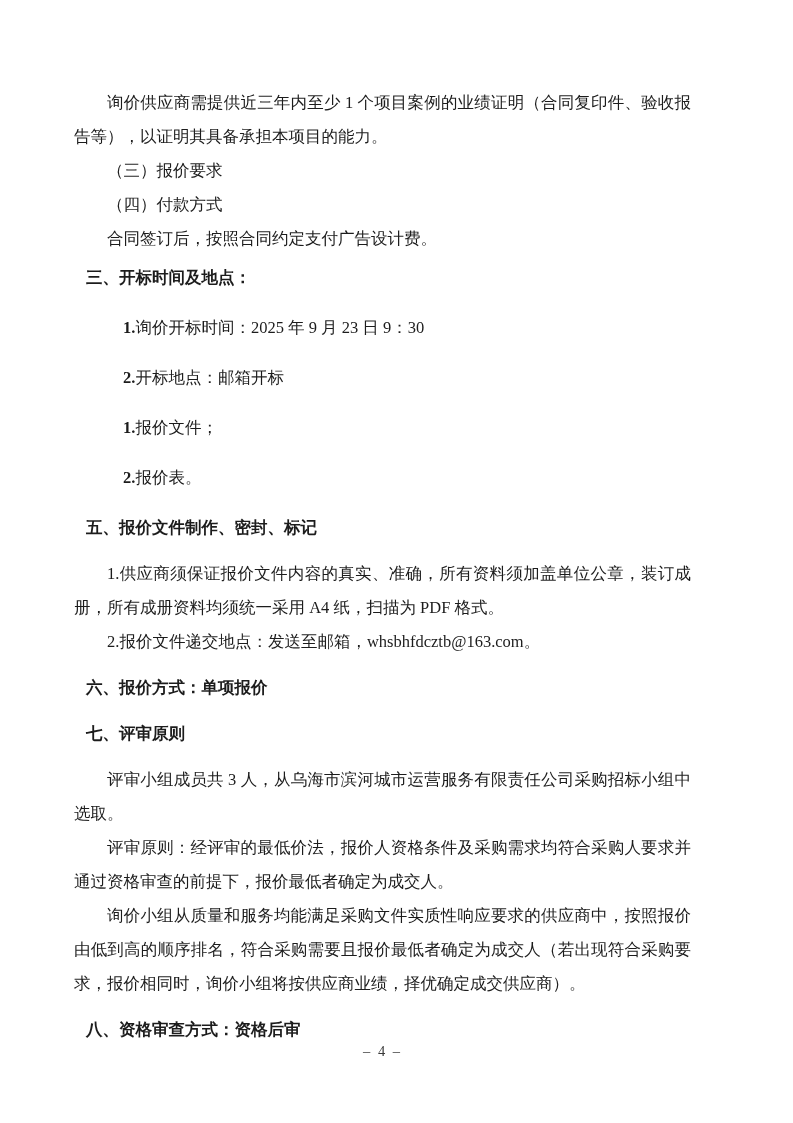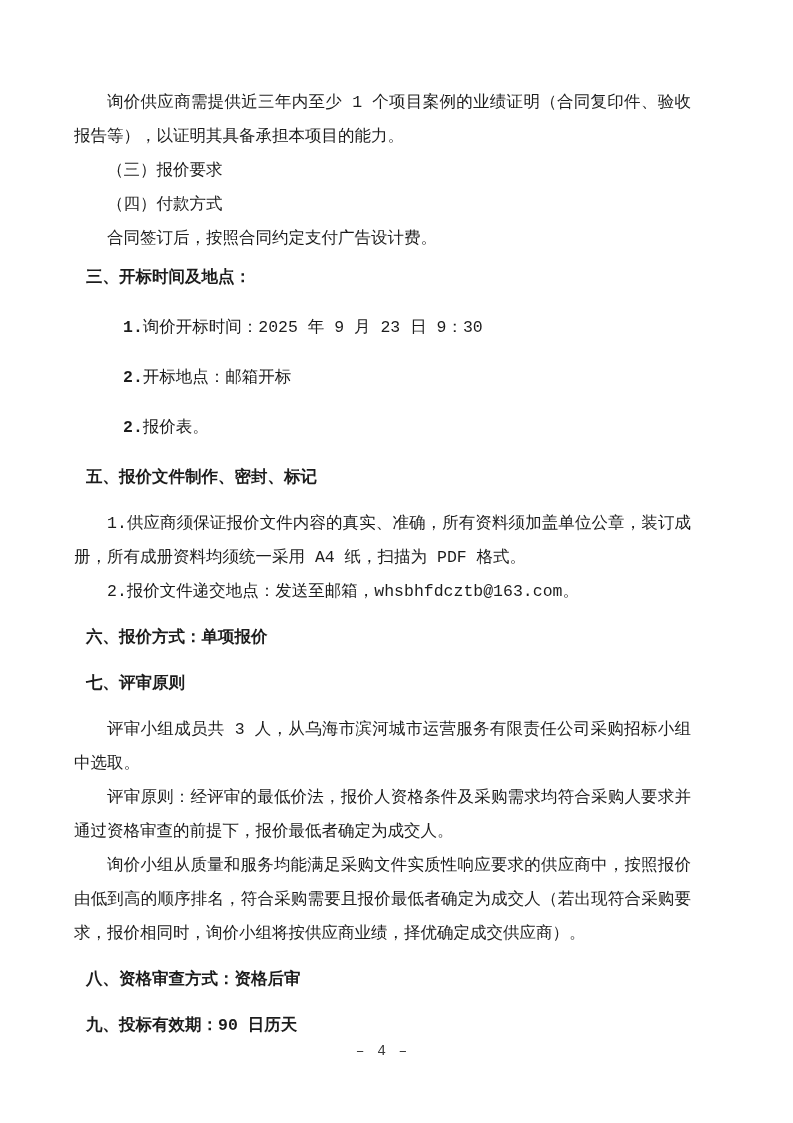--- a/index.html
+++ b/index.html
@@ -1,21 +1,21 @@
 <!DOCTYPE html>
 <html><head>
 <meta charset="utf-8">
 <style>
   html, body { margin: 0; padding: 0; background: #ffffff; }
   .page {
     position: relative;
     width: 765px;
     height: 1123px;
     background: #ffffff;
-    font-family: Liberation Mono, monospace;
+    font-family: Liberation Serif, serif;
     color: #1c1c1c;
     overflow: hidden;
   }
   .content {
     position: absolute;
     left: 74px;
     right: 74px;
     top: 86px;
     font-size: 16.5px;
     line-height: 34px;
@@ -56,33 +56,33 @@
 
     <p class="para">询价供应商需提供近三年内至少 1 个项目案例的业绩证明（合同复印件、验收报告等），以证明其具备承担本项目的能力。</p>
     <p class="para">（三）报价要求</p>
     <p class="para">（四）付款方式</p>
     <p class="para">合同签订后，按照合同约定支付广告设计费。</p>
 
     <p class="heading mt">三、开标时间及地点：</p>
     <p class="item"><span class="num">1.</span><span>询价开标时间：2025 年 9 月 23 日 9：30</span></p>
     <p class="item"><span class="num">2.</span><span>开标地点：邮箱开标</span></p>
 
+    <p class="item"><span class="num">1.</span><span>报价文件；</span></p>
     <p class="item"><span class="num">2.</span><span>报价表。</span></p>
 
     <p class="heading mt">五、报价文件制作、密封、标记</p>
     <p class="para">1.供应商须保证报价文件内容的真实、准确，所有资料须加盖单位公章，装订成册，所有成册资料均须统一采用 A4 纸，扫描为 PDF 格式。</p>
     <p class="para">2.报价文件递交地点：发送至邮箱，whsbhfdcztb@163.com。</p>
 
     <p class="heading">六、报价方式：单项报价</p>
     <p class="heading">七、评审原则</p>
     <p class="para">评审小组成员共 3 人，从乌海市滨河城市运营服务有限责任公司采购招标小组中选取。</p>
     <p class="para">评审原则：经评审的最低价法，报价人资格条件及采购需求均符合采购人要求并通过资格审查的前提下，报价最低者确定为成交人。</p>
     <p class="para">询价小组从质量和服务均能满足采购文件实质性响应要求的供应商中，按照报价由低到高的顺序排名，符合采购需要且报价最低者确定为成交人（若出现符合采购要求，报价相同时，询价小组将按供应商业绩，择优确定成交供应商）。</p>
 
     <p class="heading">八、资格审查方式：资格后审</p>
-    <p class="heading">九、投标有效期：90 日历天</p>
 
   </div>
 
   <div class="footer">
     <span>– 4 –</span>
   </div>
 </div>
 
 </body></html>

